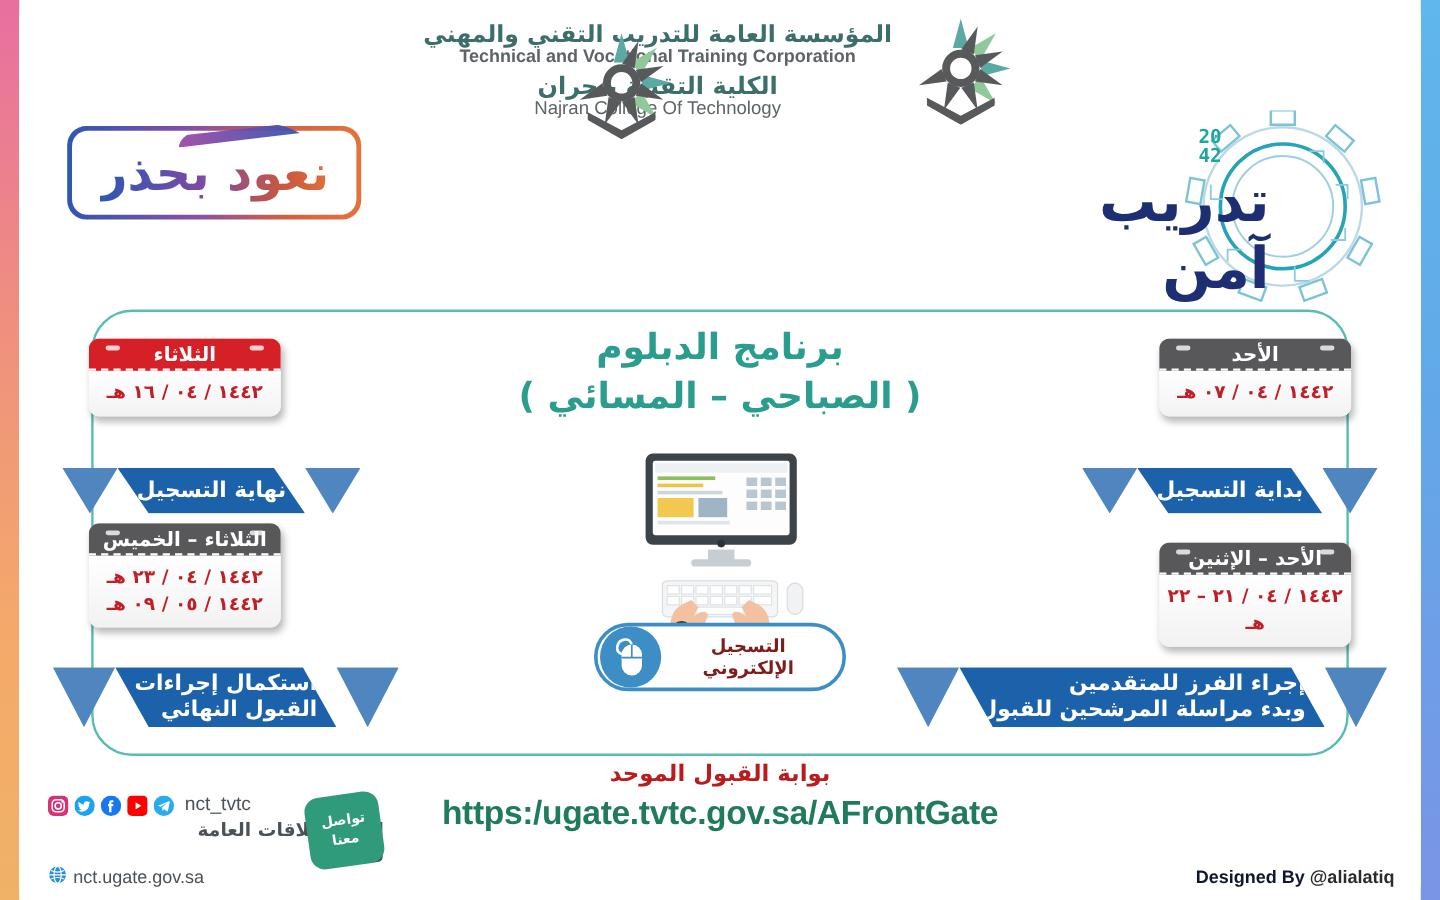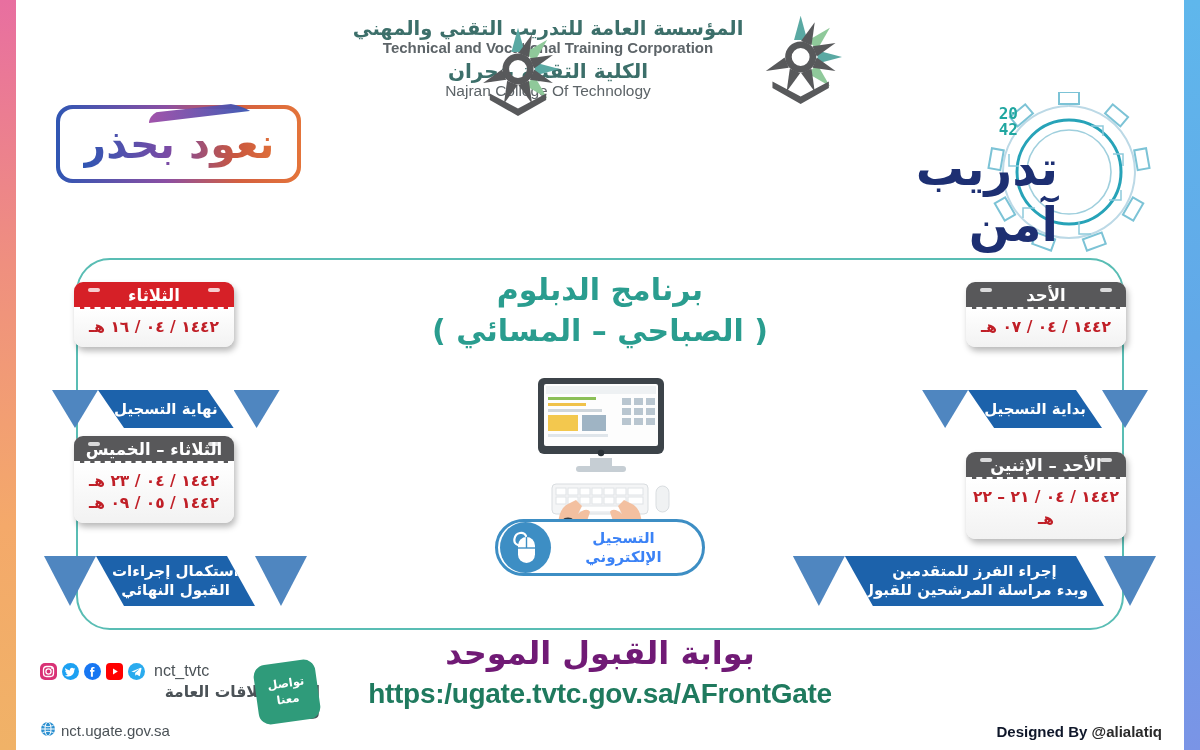--- a/index.html
+++ b/index.html
@@ -128,23 +128,23 @@
   
   .banner { position:absolute; height:38px; display:flex; }
   .banner .wing {
     width:46px;
     background:#4f86c0;
     clip-path:polygon(0 0,100% 0,50% 100%);
   }
   .banner .body {
     background:#1c62ab; color:#fff;
     display:flex; align-items:center; justify-content:center;
-    padding:0 16px; font-size:15px; font-weight:700;
+    padding:0 16px; font-size:18px; font-weight:700;
     clip-path:polygon(26px 0,100% 0,calc(100% - 26px) 100%,0 100%);
-    text-align:center; line-height:1.25;
+    line-height:1.25;
   }
   .banner.two-line { height:50px; }
   .banner.two-line .body { clip-path:polygon(28px 0,100% 0,calc(100% - 28px) 100%,0 100%); }
   .banner.two-line .wing { width:52px; }
   .banner .body.flip { clip-path:polygon(0 0,calc(100% - 26px) 0,100% 100%,26px 100%); }
   .banner.two-line .body.flip { clip-path:polygon(0 0,calc(100% - 28px) 0,100% 100%,28px 100%); }
 
   #banner-start { right:36px; top:390px; }
   #banner-end   { left:36px;  top:390px; }
   #banner-sort  { right:28px; top:556px; }
@@ -153,32 +153,32 @@
   
   .illus { position:absolute; left:50%; top:374px; transform:translateX(-50%); }
 
   
   .pill {
     position:absolute; left:50%; top:519px; transform:translateX(-50%);
     width:210px; height:57px; border:3px solid #3d8ec4; border-radius:30px;
     background:#fff; display:flex; align-items:center; z-index:8;
   }
   .pill-txt {
-    flex:1; text-align:center; color:#3b82f6;
+    flex:1; text-align:center; color:#7f1d1d;
     font-size:15px; font-weight:700; line-height:1.22; padding-right:6px;
   }
   .pill-circ {
     width:51px; height:51px; border-radius:50%; background:#3d8ec4;
     margin-left:2px; display:flex; align-items:center; justify-content:center;
     flex:0 0 auto;
   }
 
   
   .gate { position:absolute; left:0; right:0; top:634px; text-align:center; }
-  .gate-t { font-size:32px; font-weight:700; color:#701a75; }
+  .gate-t { font-size:19px; font-weight:700; color:#b91c1c; }
   .gate-u {
     margin-top:6px; font-size:28px; font-weight:700; color:#1f7a5e;
     font-family:"Liberation Sans",sans-serif; direction:ltr; letter-spacing:-.3px;
   }
 
   
   .social { position:absolute; left:18px; top:662px; width:290px; direction:rtl; }
   .soc-row1 { display:flex; align-items:center; gap:5px; direction:ltr; padding-left:6px; }
   .soc-ico { width:17px; height:17px; border-radius:4px; display:block; }
   .soc-handle {

